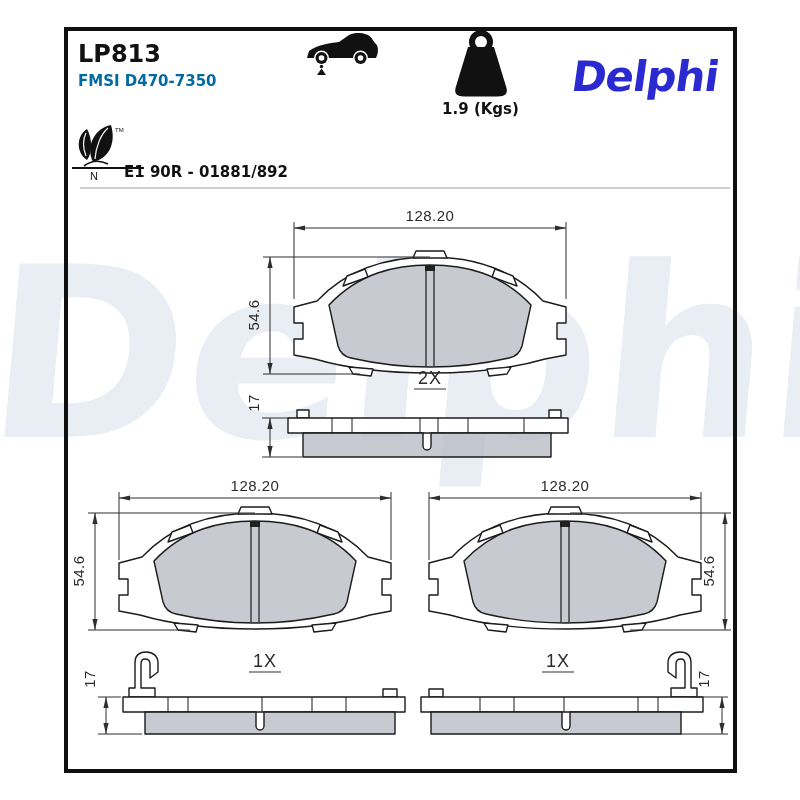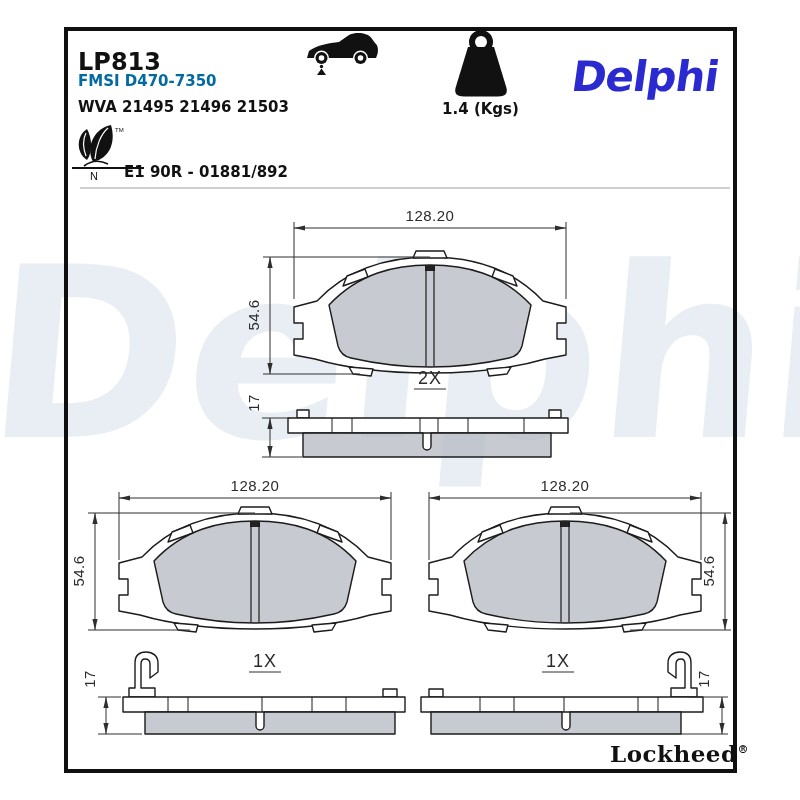--- a/index.html
+++ b/index.html
@@ -8,21 +8,21 @@
   
   .watermark{position:absolute;left:-10px;top:236px;font-weight:bold;font-size:238px;
              line-height:1;color:#e9edf4;letter-spacing:0;transform:skewX(-5deg);
              white-space:nowrap;z-index:1;}
   
   .doc-border{position:absolute;left:64px;top:27px;width:673px;height:746px;
               box-sizing:border-box;border:4px solid #101010;z-index:2;}
   .hdr-divider{position:absolute;left:80px;top:187px;width:650px;height:2px;
                background:#cfcfcf;z-index:3;}
   
-  .hdr-part{position:absolute;left:78px;top:40px;font-size:24px;font-weight:bold;color:#111;z-index:4;margin-top:8px;}
+  .hdr-part{position:absolute;left:78px;top:40px;font-size:24px;font-weight:bold;color:#111;z-index:4;}
   .hdr-fmsi{position:absolute;left:78px;top:72px;font-size:15px;font-weight:bold;color:#0369a1;z-index:4;}
   .hdr-wva{position:absolute;left:78px;top:98px;font-size:15px;font-weight:bold;color:#111;z-index:4;}
   .hdr-ece{position:absolute;left:124px;top:163px;font-size:15px;font-weight:bold;color:#111;z-index:4;}
   .wt-label{position:absolute;left:423px;top:100px;width:115px;text-align:center;
             font-size:15px;font-weight:bold;color:#111;z-index:4;}
   .brand-logo{position:absolute;left:572px;top:52px;font-size:42px;font-weight:bold;
               color:#2a2ad0;letter-spacing:-1px;transform:skewX(-8deg);z-index:4;}
   .lockheed{position:absolute;left:610px;top:740px;font-family:"DejaVu Serif",serif;
             font-weight:bold;font-size:23px;color:#111;letter-spacing:0.5px;z-index:4;}
   .lockheed sup{font-size:11px;vertical-align:super;}
@@ -45,27 +45,23 @@
 <body>
 
 <div id="page">
 
   <div class="watermark">Delphi</div>
   <div class="doc-border"></div>
   <div class="hdr-divider"></div>
 
   <div class="hdr-part">LP813</div>
   <div class="hdr-fmsi">FMSI D470-7350</div>
-  <div class="hdr-wva">WVA 21495 21496 21503</div>
   <div class="hdr-ece">E1 90R - 01881/892</div>
-  <div class="wt-label">1.4 (Kgs)</div>
+  <div class="wt-label">1.9 (Kgs)</div>
   <div class="brand-logo">Delphi</div>
-  <div class="lockheed">
-    <span>Lockheed</span><sup>®</sup>
-  </div>
 
   <svg class="icon" style="left:304px;top:30px;" width="78" height="46" viewBox="0 0 78 46">
     <path fill="#111" d="M3,28 L5,21 C13,15 25,13 35,12 L45,5 C53,1.5 63,3 67,7.5 L71,13 C74,15 74.5,20 73.5,24 L72,28
       L64,28 A7.5,7.5 0 0 0 49,28 L25,28 A7.5,7.5 0 0 0 10,28 Z"></path>
     <circle cx="17.5" cy="28" r="6" fill="#111"></circle>
     <circle cx="17.5" cy="28" r="2.8" fill="#fff"></circle>
     <circle cx="56.5" cy="28" r="6" fill="#111"></circle>
     <circle cx="56.5" cy="28" r="2.8" fill="#fff"></circle>
     <circle cx="17.5" cy="36.5" r="1.7" fill="#111"></circle>
     <path fill="#111" d="M13,45 L22,45 L17.5,38.5 Z"></path>

